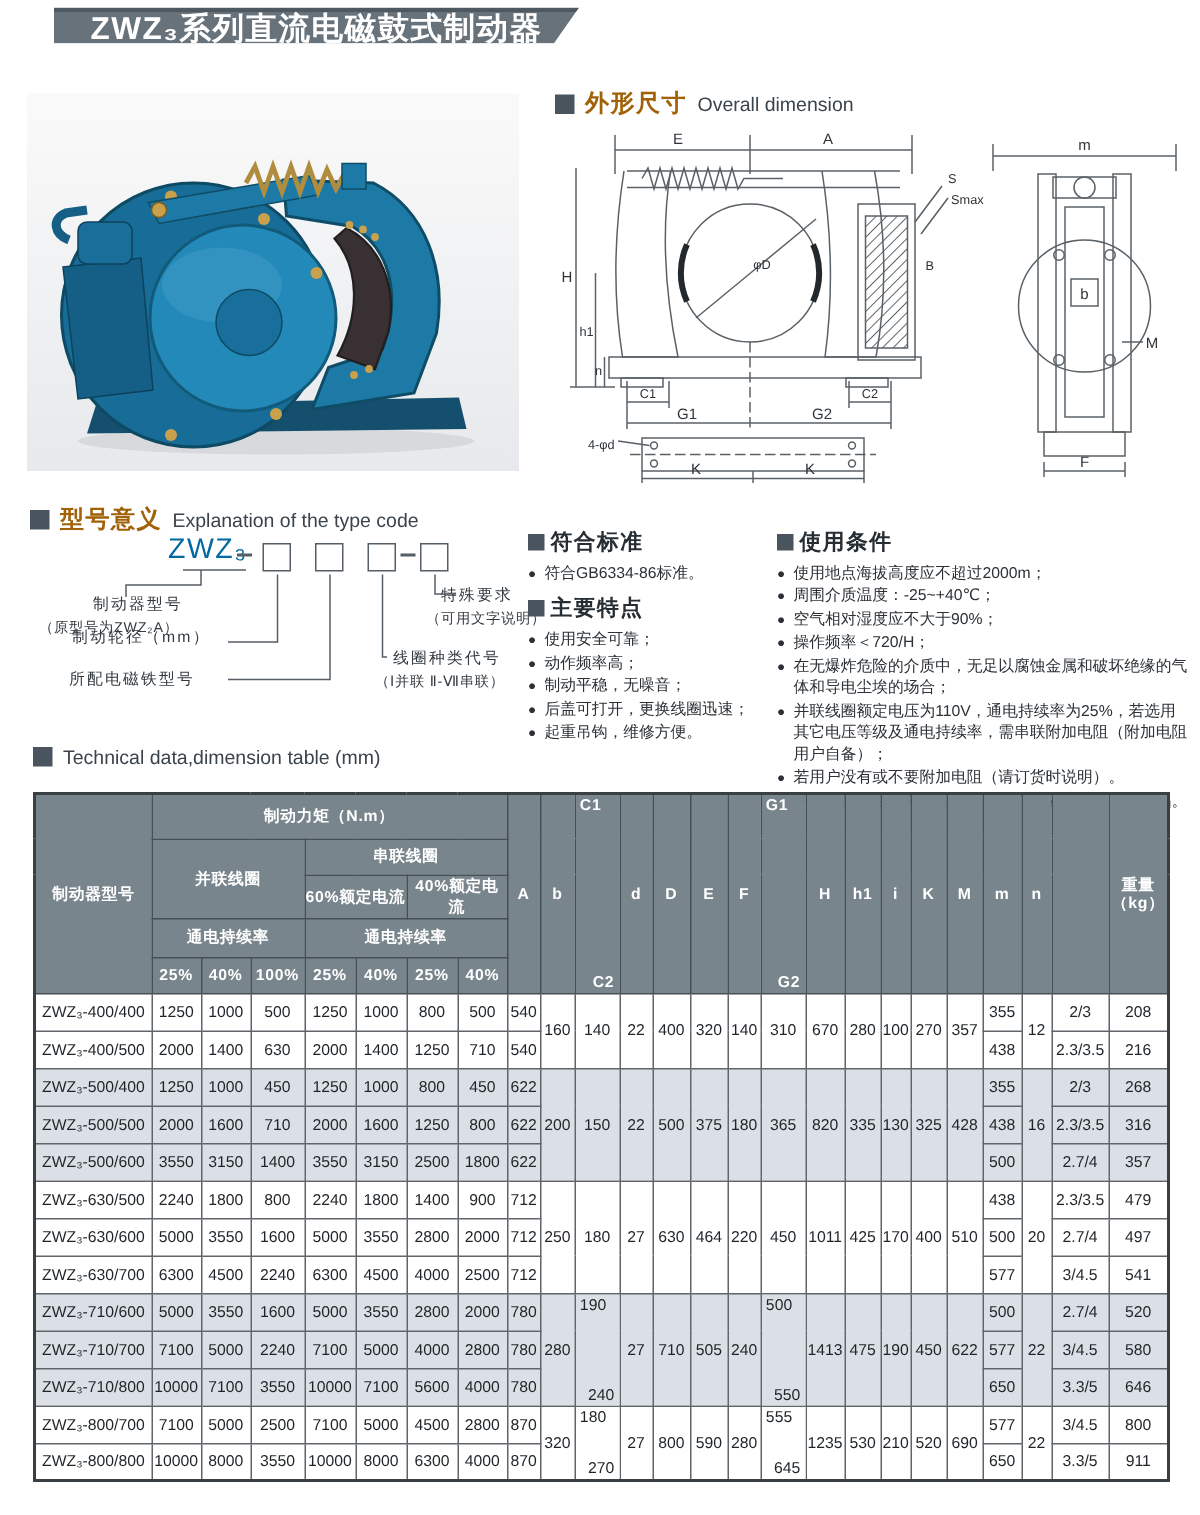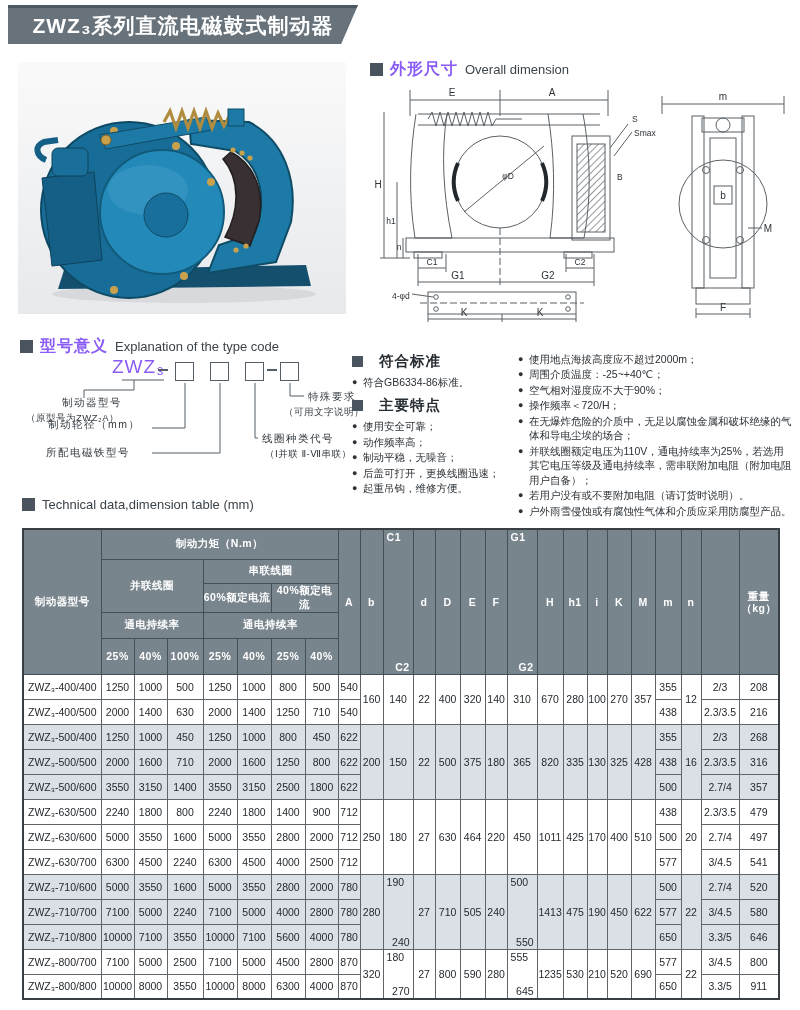--- a/index.html
+++ b/index.html
@@ -4,65 +4,65 @@
 <style>
   html,body { margin:0; padding:0; background:#ffffff; }
   * { box-sizing:border-box; }
   .page { position:relative; width:800px; height:1010px; background:#fff; overflow:hidden;
           font-family:"Liberation Sans","DejaVu Sans",sans-serif; color:#2e3338; }
 
   
   .title-en-box { position:absolute; left:356px; top:11px; width:436px; height:30px; background:#c6c7c8;
                   display:flex; align-items:center; padding-left:16px; color:#2f3338;
                   font-size:16.5px; font-weight:bold; letter-spacing:.5px; }
-  .title-cn-box { position:absolute; left:8px; top:5px; width:350px; height:39px; background:#67727b;
+  .title-cn-box { position:absolute; left:36px; top:5px; width:350px; height:24px; background:#67727b;
                   clip-path:polygon(0 0,100% 0,95.2% 100%,0 100%);
                   display:flex; align-items:center; justify-content:center; color:#fff;
                   font-size:21px; font-weight:bold; letter-spacing:1px; border-top:3px solid #4d5861; }
 
   
   .sec-head { position:absolute; display:flex; align-items:center; gap:7px; white-space:nowrap; }
   .sq { width:13px; height:13px; background:#49545e; flex:0 0 auto; }
-  .sec-cn { font-size:16px; font-weight:bold; color:#8b5cf6; letter-spacing:1px; }
+  .sec-cn { font-size:16px; font-weight:bold; color:#a16207; letter-spacing:1px; }
   .sec-en { font-size:13px; color:#3b434a; }
 
   
   .photo { position:absolute; left:14px; top:60px; }
   .drawing { position:absolute; left:370px; top:82px; }
   .dwg-text { font-size:10px; fill:#2e3338; }
   .dwg-text-s { font-size:8.5px; fill:#2e3338; }
 
   
   .tc-wrap { position:absolute; left:22px; top:354px; width:335px; height:150px; }
-  .tc-prefix { position:absolute; left:90px; top:2px; font-size:19px; color:#8b5cf6; letter-spacing:1px; }
+  .tc-prefix { position:absolute; left:90px; top:2px; font-size:19px; color:#0369a1; letter-spacing:1px; }
   .tc-box { position:absolute; top:8px; width:19px; height:19px; border:1.5px solid #555e66; background:#fff; }
   .tc-dash { position:absolute; top:15px; width:10px; height:2px; background:#555e66; }
   .tc-label { position:absolute; font-size:10.5px; color:#333a40; letter-spacing:1.5px; white-space:nowrap; }
   .tc-sub { font-size:9.5px; letter-spacing:.5px; }
 
   
   .col { position:absolute; }
-  .sub-head { display:flex; align-items:center; gap:16px; margin-bottom:4px; }
+  .sub-head { display:flex; align-items:center; gap:4px; margin-bottom:4px; }
   .sub-head .sq2 { width:11px; height:11px; background:#49545e; }
   .sub-head .t { font-size:14.5px; font-weight:bold; color:#262d33; letter-spacing:1px; }
   .bullets { display:flex; flex-direction:column; gap:1px; }
   .b-item { display:flex; font-size:10.5px; line-height:1.38; color:#2b3136; }
   .b-item .dot { flex:0 0 11px; font-size:9px; padding-top:1px; }
 
   
   .tbl-wrap { position:absolute; left:22px; top:528px; }
   table.tech { border-collapse:collapse; table-layout:fixed; width:756px; border:2px solid #3a3f44; }
   table.tech th { background:#79858d; color:#fff; border:1px solid #454f56; font-weight:bold;
                   font-size:10.5px; padding:0; letter-spacing:.5px; }
   table.tech td { border:1px solid #60656a; font-size:10.5px; color:#1f2428; text-align:center;
                   padding:0; height:25px; background:#fff; }
   table.tech tr.shade td { background:#dbe0e6; }
   td.model { font-size:10px; text-align:center; white-space:nowrap;margin-top:20px; }
   .hr1 th { height:30px; } .hr2 th { height:24px; } .hr3 th { height:24px; }
-  .hr4 th { height:26px; } .hr5 th { height:36px; }
+  .hr4 th { height:26px; } .hr5 th { height:24px; }
   .diag { position:relative;
           background-image:linear-gradient(to right top,transparent 47.5%,#454f56 47.5%,#454f56 52.5%,transparent 52.5%); }
   td.diagv { background-image:linear-gradient(to right top,transparent 46%,#6a7075 46%,#6a7075 53%,transparent 53%), none; }
   tr.shade td.diagv { background-color:#dbe0e6; }
   .diag .d1 { position:absolute; top:1px; left:3px; }
   .diag .d2 { position:absolute; bottom:1px; right:3px; }
   th.wcell { font-size:10px; line-height:1.15; }
 </style>
 </head>
 <body>
@@ -237,24 +237,24 @@
     <span class="tc-dash" style="left:136px;"></span>
     <span class="tc-box" style="left:153px;"></span>
     <span class="tc-box" style="left:188px;"></span>
     <span class="tc-box" style="left:223px;"></span>
     <span class="tc-dash" style="left:245px;"></span>
     <span class="tc-box" style="left:258px;"></span>
     <div class="tc-label" style="left:40px; top:42px;">制动器型号</div>
     <div class="tc-label tc-sub" style="left:4px; top:58px;">（原型号为ZWZ₂A）</div>
     <div class="tc-label" style="left:26px; top:64px;">制动轮径（mm）</div>
     <div class="tc-label" style="left:24px; top:92px;">所配电磁铁型号</div>
-    <div class="tc-label" style="left:286px; top:36px;">特殊要求</div>
+    <div class="tc-label" style="left:272px; top:36px;">特殊要求</div>
     <div class="tc-label tc-sub" style="left:262px; top:52px;">（可用文字说明）</div>
     <div class="tc-label" style="left:240px; top:78px;">线圈种类代号</div>
-    <div class="tc-label tc-sub" style="left:243px; top:94px;">（Ⅰ并联 Ⅱ-Ⅶ串联）</div>
+    <div class="tc-label tc-sub" style="left:228px; top:94px;">（Ⅰ并联 Ⅱ-Ⅶ串联）</div>
   </div>
 
   <div class="col" style="left:352px; top:352px; width:162px;">
     <div class="sub-head">
       <span class="sq2"></span>
       <span class="t">符合标准</span>
     </div>
     <div class="bullets">
         <div class="b-item">
           <span class="dot">●</span>
@@ -284,20 +284,24 @@
           <span>后盖可打开，更换线圈迅速；</span>
         </div>
         <div class="b-item">
           <span class="dot">●</span>
           <span>起重吊钩，维修方便。</span>
         </div>
       </div>
   </div>
 
   <div class="col" style="left:518px; top:352px; width:276px;">
+    <div class="sub-head">
+      <span class="sq2"></span>
+      <span class="t">使用条件</span>
+    </div>
     <div class="bullets">
         <div class="b-item">
           <span class="dot">●</span>
           <span>使用地点海拔高度应不超过2000m；</span>
         </div>
         <div class="b-item">
           <span class="dot">●</span>
           <span>周围介质温度：-25~+40℃；</span>
         </div>
         <div class="b-item">

